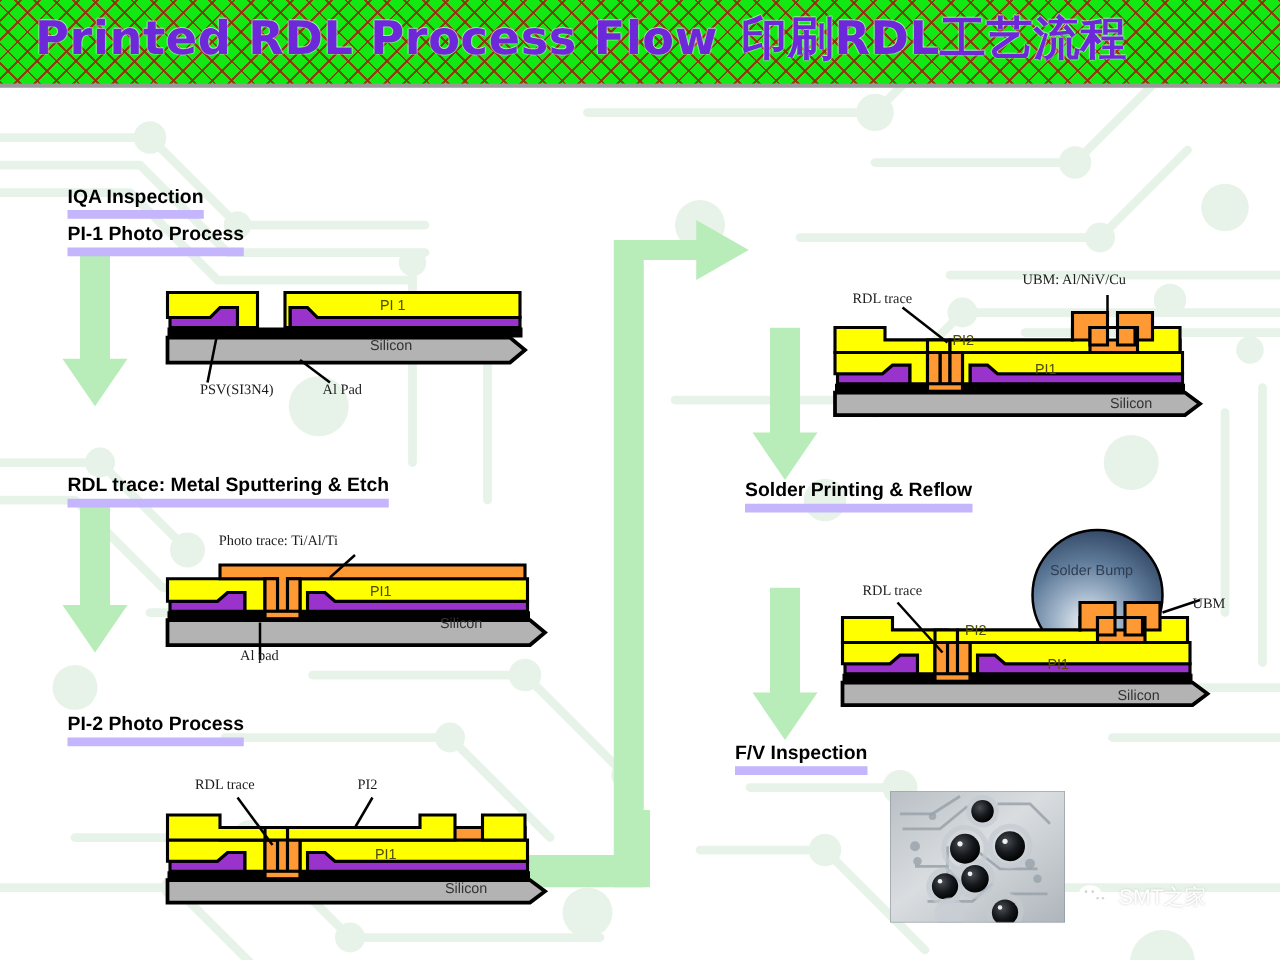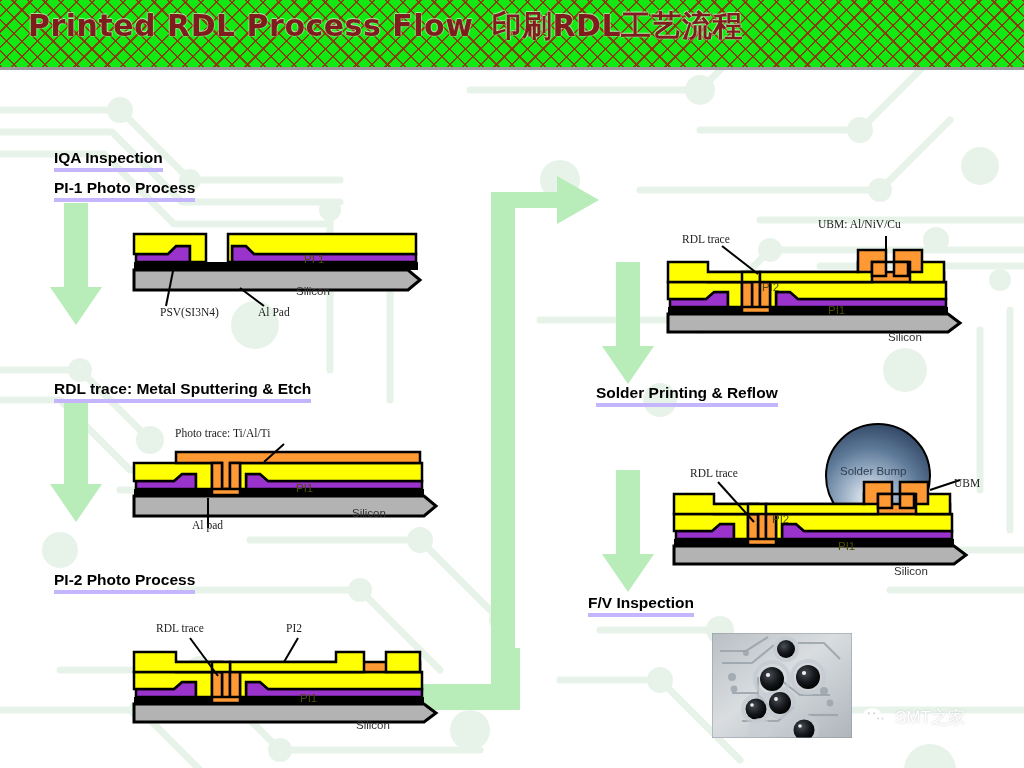--- a/index.html
+++ b/index.html
@@ -22,56 +22,55 @@
     overflow:hidden;
   }
   #banner .mesh{
     position:absolute;left:0;top:0;width:1024px;height:67px;
     background-image:
       repeating-linear-gradient(45deg,  rgba(150,40,10,.85) 0 1.6px, rgba(150,40,10,0) 1.6px 11px),
       repeating-linear-gradient(-45deg, rgba(150,40,10,.85) 0 1.6px, rgba(150,40,10,0) 1.6px 11px);
   }
   #banner-title{
     position:absolute;left:28px;top:6px;
-    font-size:30px;font-weight:bold;
+    font-size:37px;font-weight:bold;
     font-family:"DejaVu Sans", sans-serif;
-    color:#7f1d1d;
+    color:#6d28d9;
     letter-spacing:.5px;
     white-space:nowrap;
     text-shadow:
        0 -1px 0 rgba(255,255,255,.55),
        1px 0 0 rgba(255,255,255,.35),
       -1px 0 0 rgba(255,255,255,.35),
        0 1px 0 rgba(255,255,255,.25);
     z-index:6;
     text-align:center;
   }
   #banner-title .cn{font-family:"DejaVu Sans", sans-serif;margin-left:18px;}
 
   
   .heading{
     position:absolute;z-index:4;
     font-size:15.5px;font-weight:bold;color:#000;
     white-space:nowrap;
-    border-bottom:4px solid #c4b5fd;
+    border-bottom:7px solid #c4b5fd;
     padding-bottom:1px;
     font-family:"Liberation Sans", sans-serif;
   }
   
   .lbl{
     position:absolute;z-index:4;
     font-size:11.5px;color:#1c1c1c;white-space:nowrap;
     font-family:Liberation Serif, serif;
   }
   
   .inlbl{
     position:absolute;z-index:4;
     font-size:11.5px;color:#333;white-space:nowrap;
     font-family:"Liberation Sans", sans-serif;
-    margin-top:14px;
   }
   .diagram{position:absolute;z-index:3;}
   .arrow{position:absolute;z-index:2;}
 
   
   #fv-photo{position:absolute;z-index:3;}
 
   
   #watermark{
     position:absolute;z-index:8;left:862px;top:706px;

